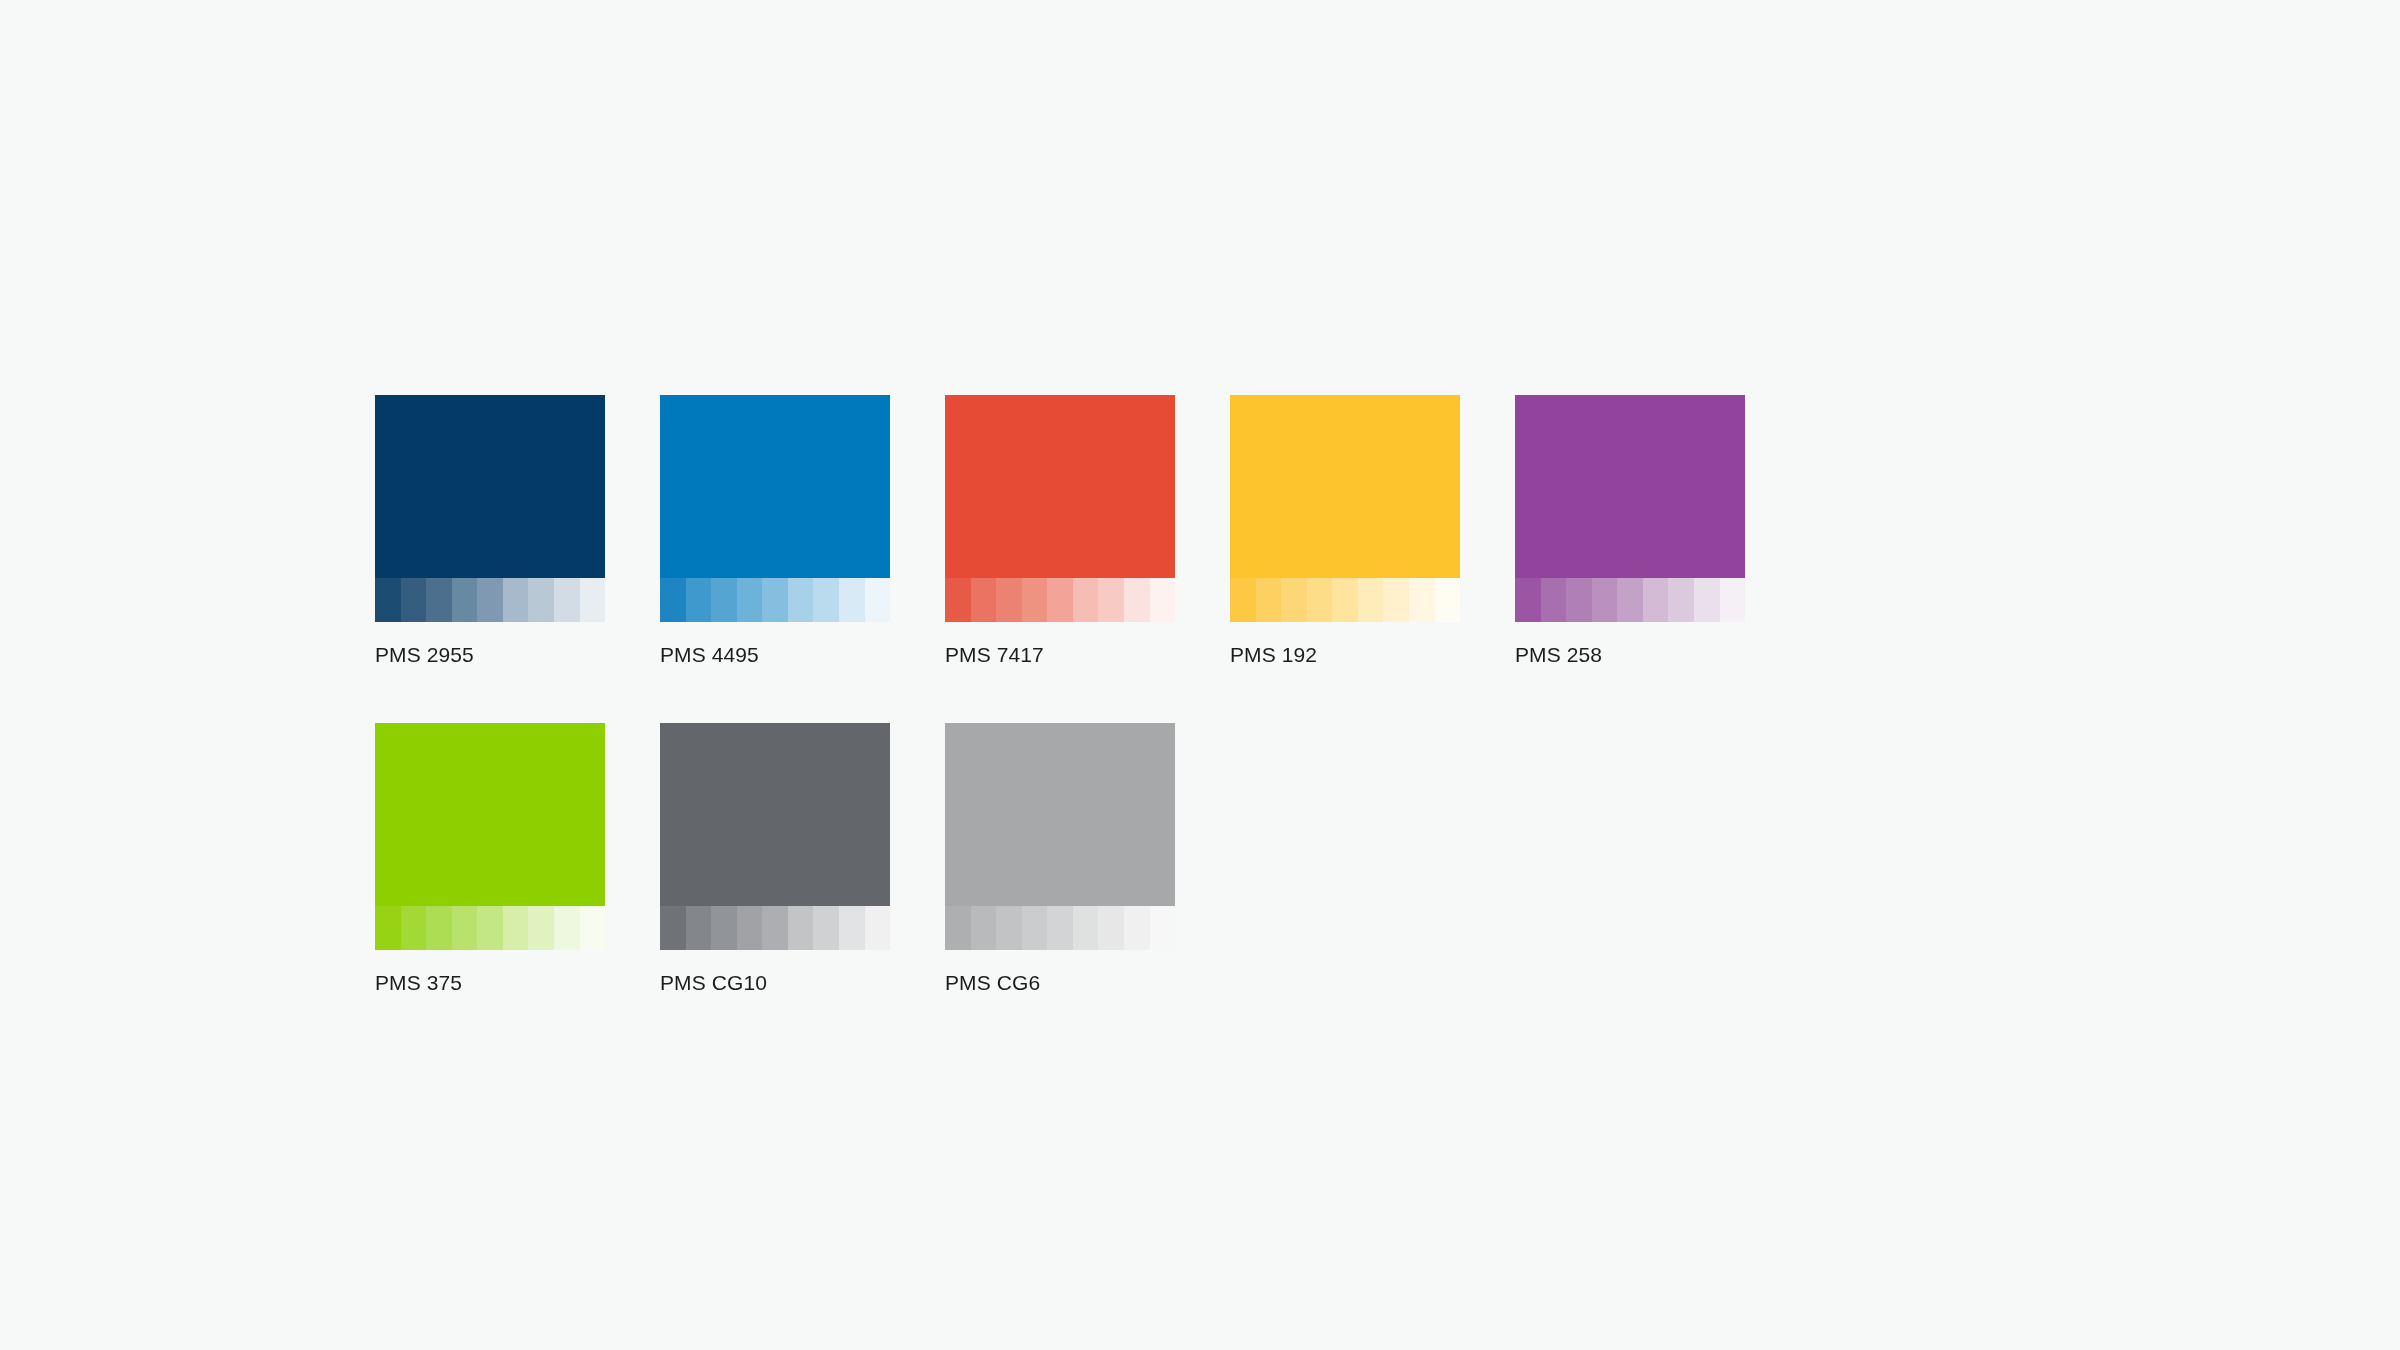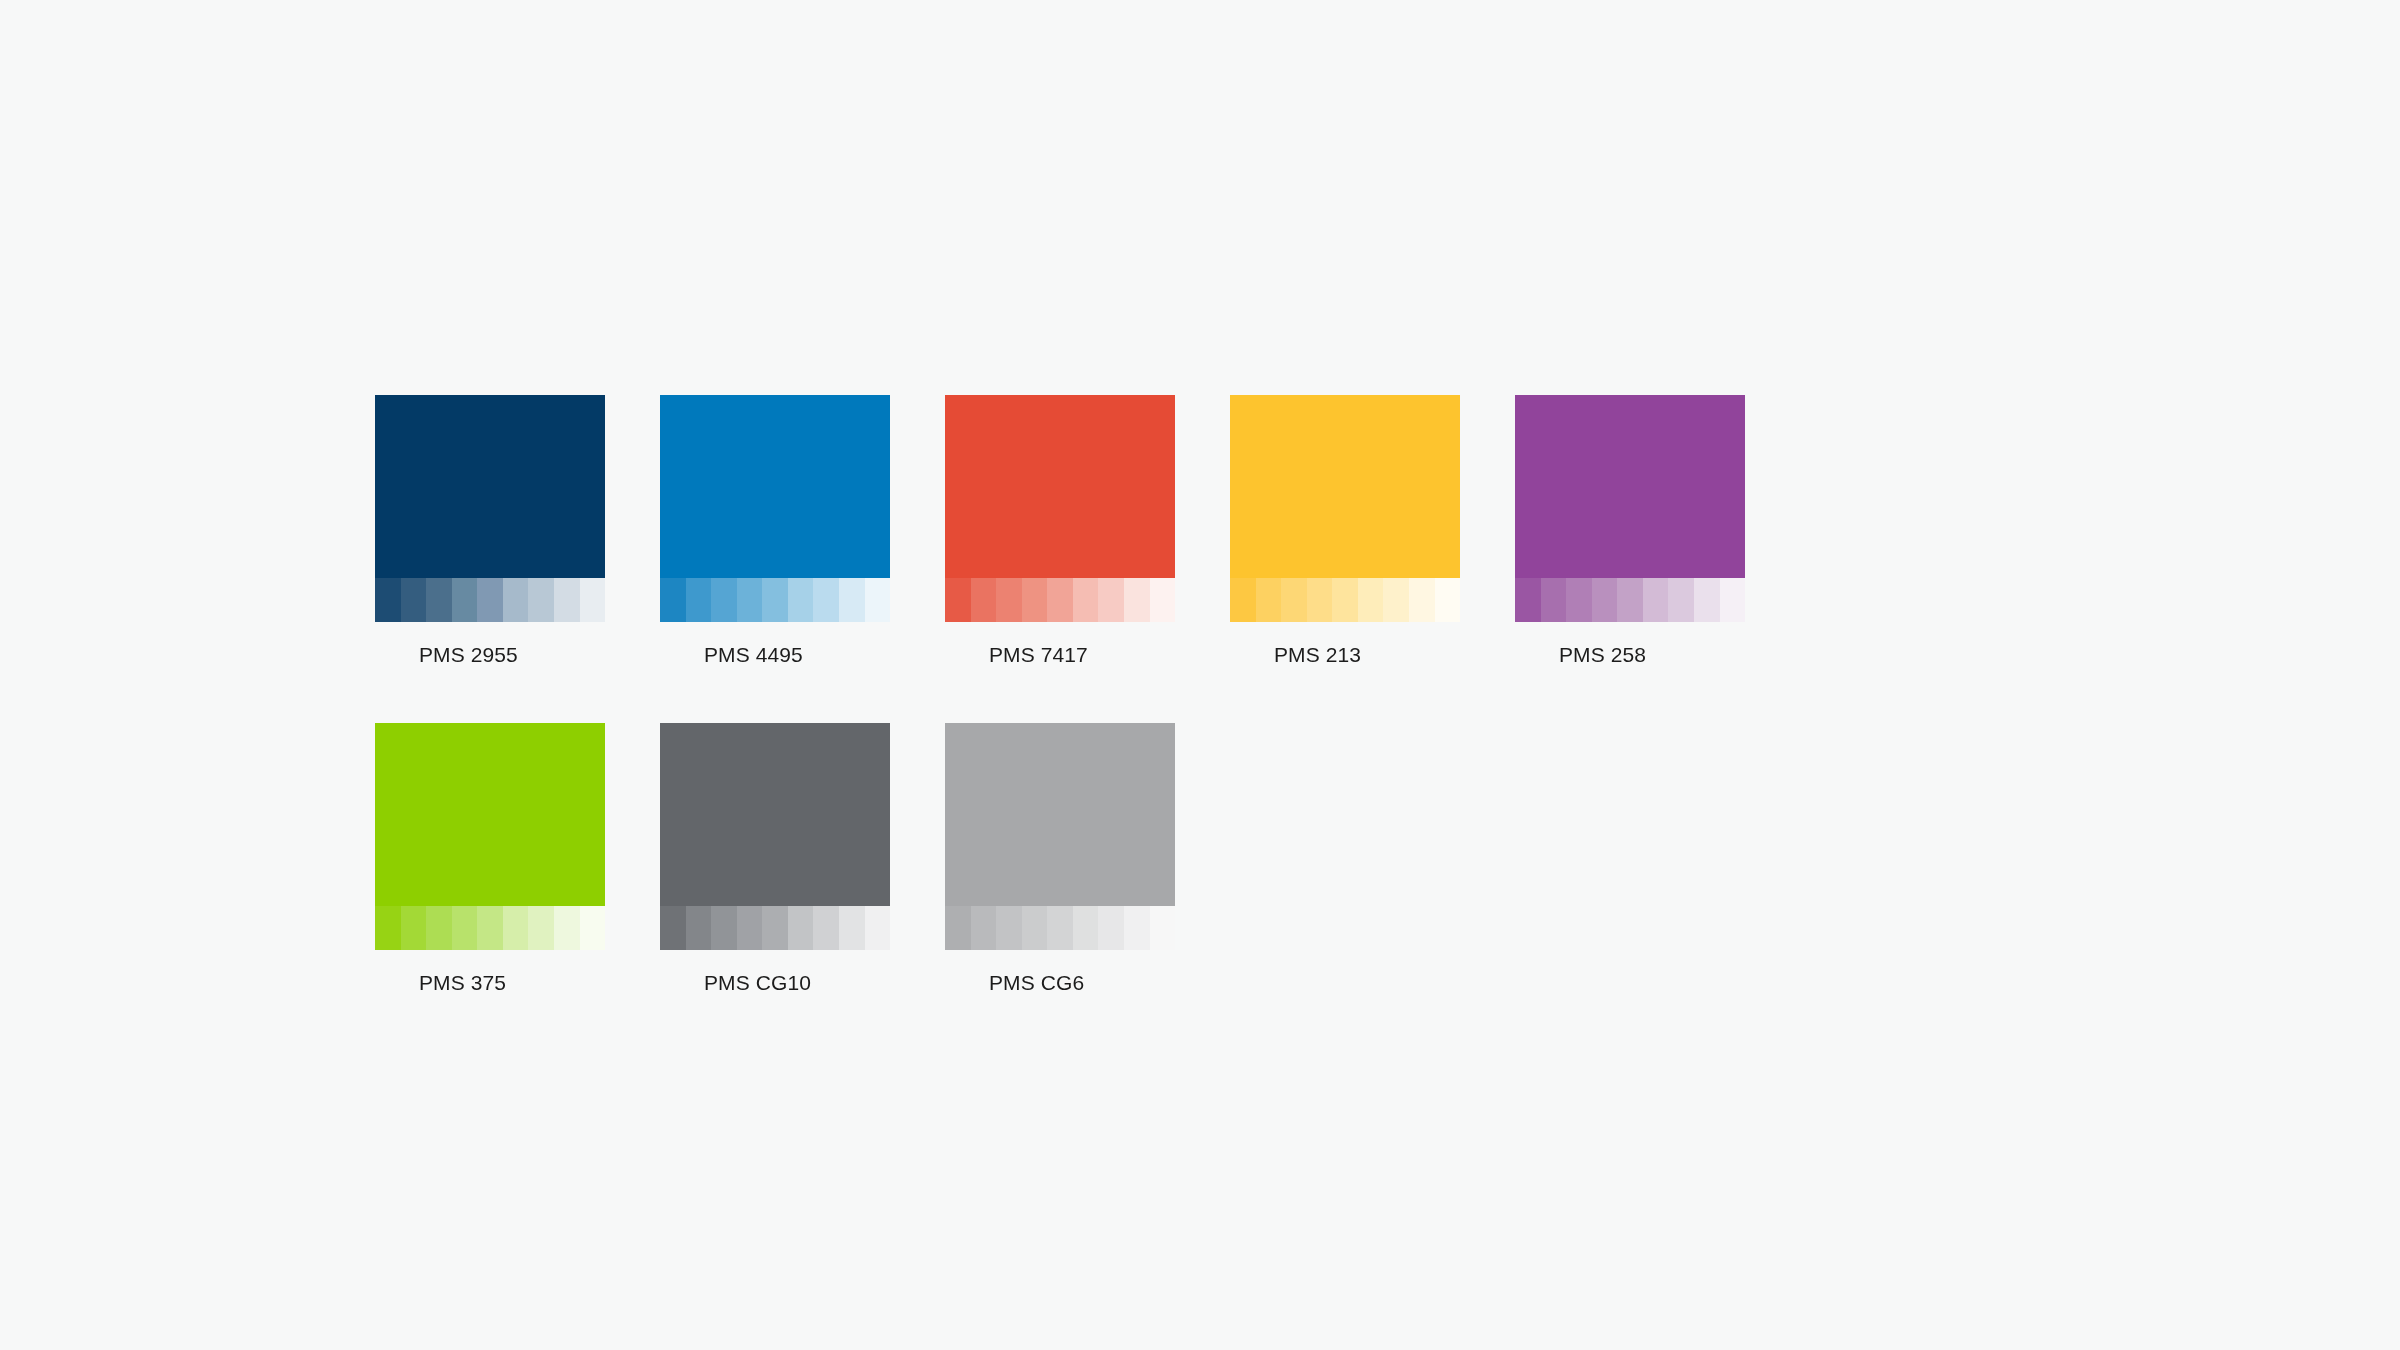--- a/index.html
+++ b/index.html
@@ -61,21 +61,20 @@
   }
 
   .swatch-label {
     margin-top: 20px;
     font-size: 21px;
     line-height: 26px;
     color: #1c1c1c;
     letter-spacing: 0.1px;
     font-family: "Liberation Sans", sans-serif;
     white-space: nowrap;
-    margin-left: 44px;
   }
 </style>
 </head>
 <body style="background: rgb(247, 248, 248);">
 
 <div id="palette-board">
     <div class="palette-row">
       <div class="swatch-card">
         <div class="swatch-base" style="background-color: rgb(3, 58, 102);"></div>
         <div class="tint-strip">
@@ -127,21 +126,21 @@
           <div class="tint-cell" style="background-color: rgb(253, 200, 66);"></div>
           <div class="tint-cell" style="background-color: rgb(253, 209, 97);"></div>
           <div class="tint-cell" style="background-color: rgb(253, 215, 117);"></div>
           <div class="tint-cell" style="background-color: rgb(254, 221, 137);"></div>
           <div class="tint-cell" style="background-color: rgb(254, 228, 157);"></div>
           <div class="tint-cell" style="background-color: rgb(254, 237, 186);"></div>
           <div class="tint-cell" style="background-color: rgb(254, 241, 203);"></div>
           <div class="tint-cell" style="background-color: rgb(255, 247, 226);"></div>
           <div class="tint-cell" style="background-color: rgb(255, 252, 243);"></div>
         </div>
-        <div class="swatch-label">PMS 213</div>
+        <div class="swatch-label">PMS 192</div>
       </div>
       <div class="swatch-card">
         <div class="swatch-base" style="background-color: rgb(145, 68, 155);"></div>
         <div class="tint-strip">
           <div class="tint-cell" style="background-color: rgb(154, 86, 163);"></div>
           <div class="tint-cell" style="background-color: rgb(167, 111, 174);"></div>
           <div class="tint-cell" style="background-color: rgb(176, 127, 182);"></div>
           <div class="tint-cell" style="background-color: rgb(185, 144, 190);"></div>
           <div class="tint-cell" style="background-color: rgb(195, 162, 199);"></div>
           <div class="tint-cell" style="background-color: rgb(211, 187, 214);"></div>

